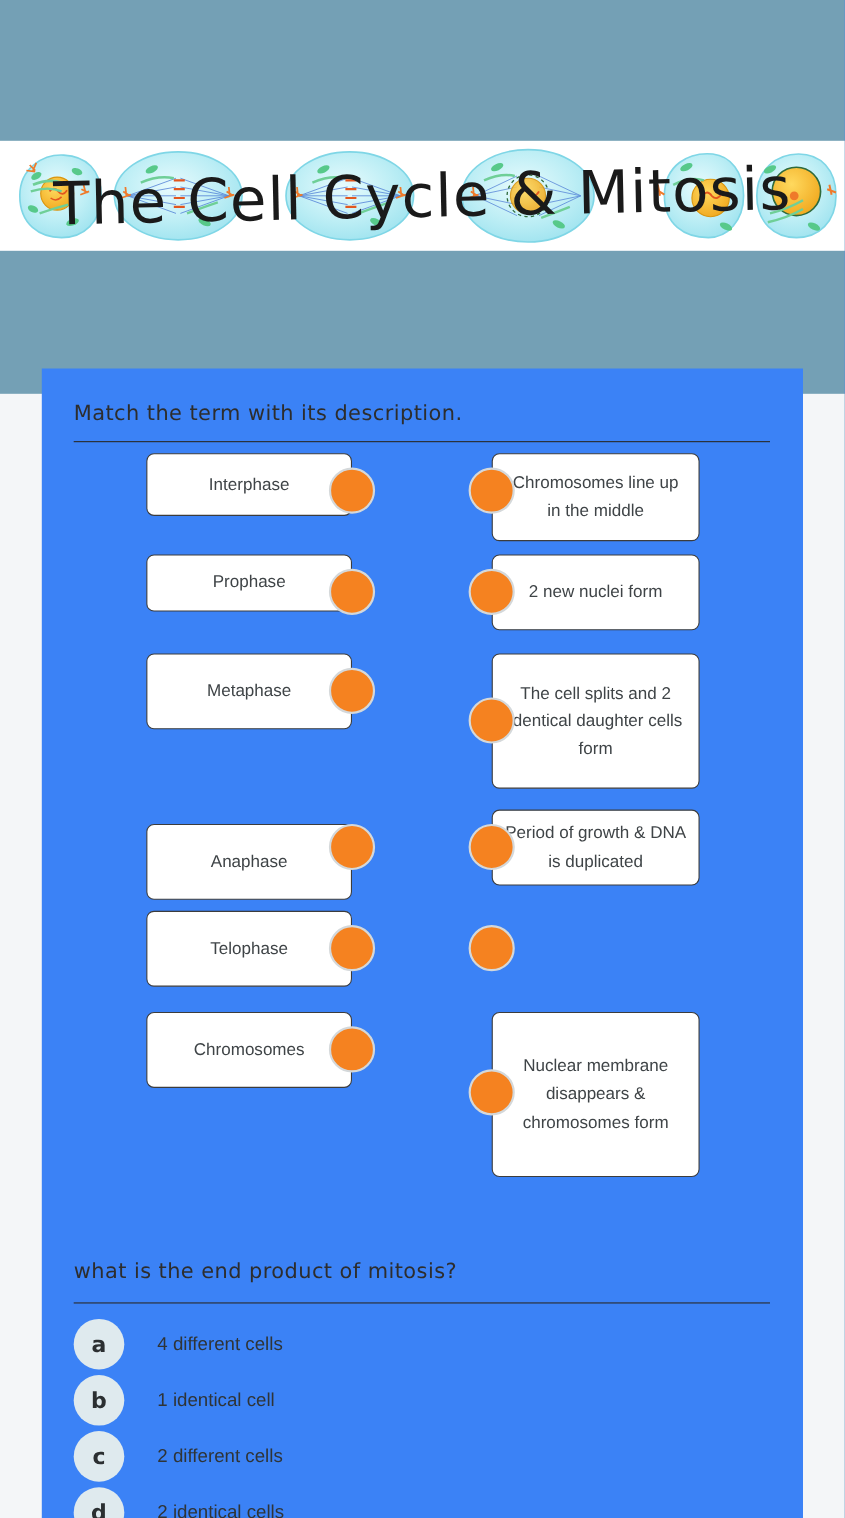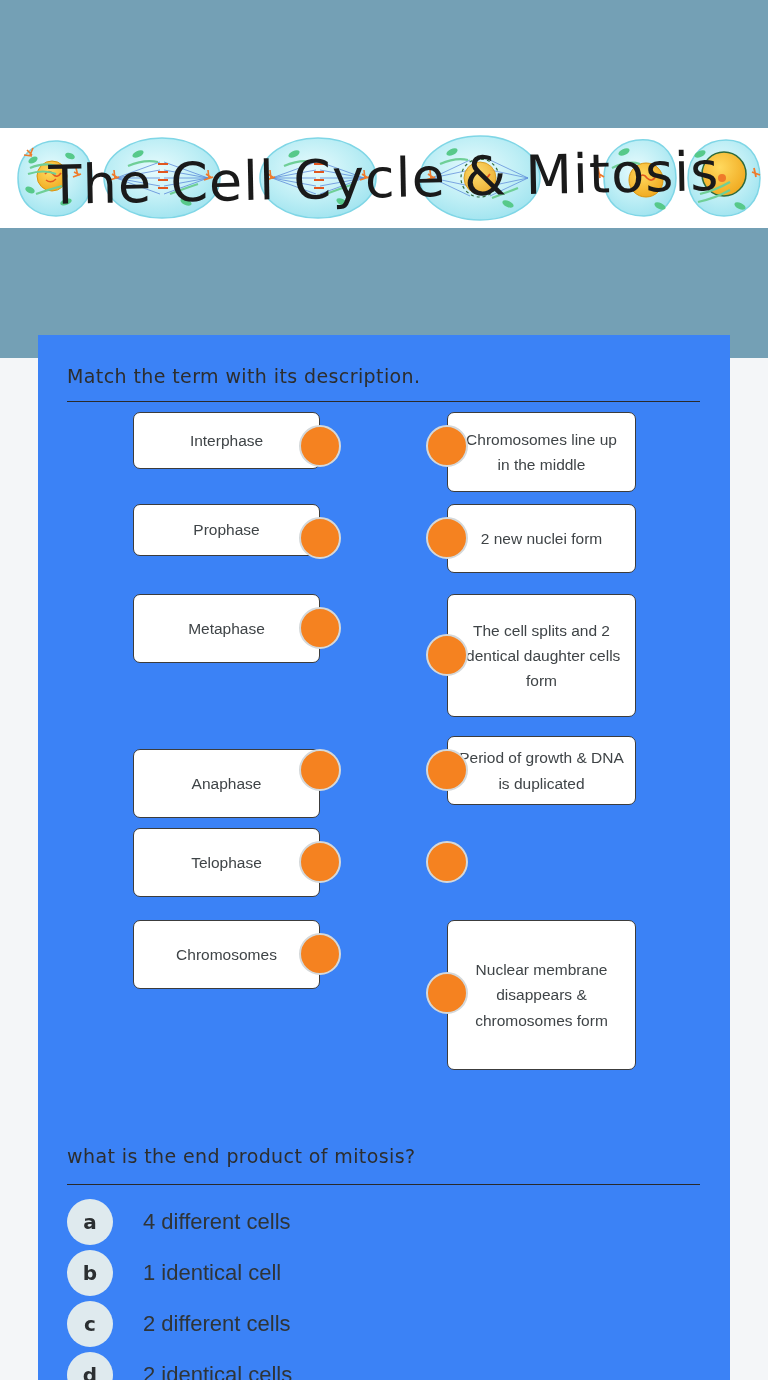--- a/index.html
+++ b/index.html
@@ -137,21 +137,21 @@
     justify-content: center;
     font-family: "DejaVu Sans", sans-serif;
     font-size: 20px;
     font-weight: 600;
     color: #2b2f31;
     flex: 0 0 46px;
   }
   .mc-text {
     margin-left: 30px;
     font-family: "Liberation Sans", sans-serif;
-    font-size: 22px;
+    font-size: 17px;
     color: #2f3437;
   }
 </style>
 </head>
 <body>
 
 <div class="bg-lower"></div>
 
 <div class="banner">
   <svg class="banner-art" viewBox="0 0 768 100" preserveAspectRatio="none">

